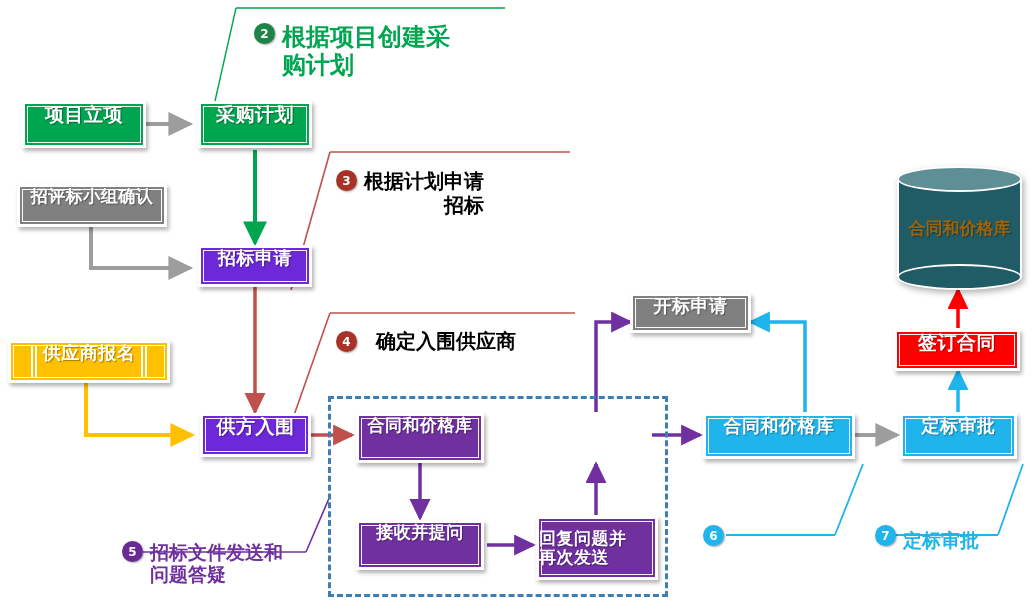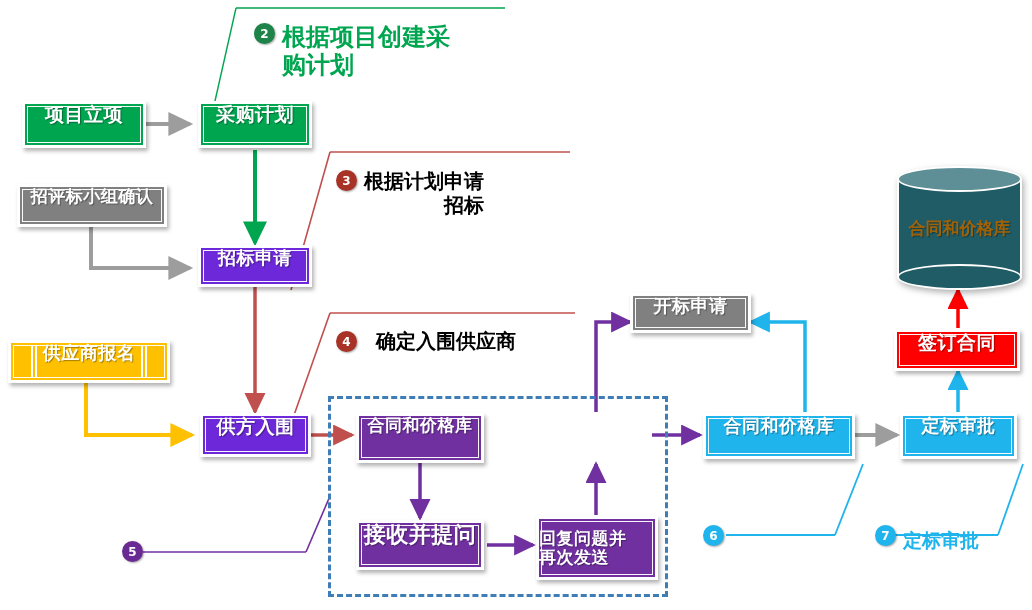--- a/index.html
+++ b/index.html
@@ -209,21 +209,21 @@
   <div class="node dred" style="left:200px;top:413px;width:111px;height:44px;font-size:19px;">
     <div class="inner"></div>
     <span class="lbl">供方入围</span>
   </div>
 
   <div class="node purple" style="left:356px;top:413px;width:128px;height:50px;font-size:17px;">
     <div class="inner"></div>
     <span class="lbl">合同和价格库</span>
   </div>
 
-  <div class="node purple" style="left:356px;top:520px;width:128px;height:50px;font-size:22px;">
+  <div class="node purple" style="left:356px;top:520px;width:128px;height:50px;font-size:17px;">
     <div class="inner"></div>
     <span class="lbl">接收并提问</span>
   </div>
 
   <div class="node purple" style="left:536px;top:516px;width:122px;height:64px;font-size:17px;flex-direction:column;">
     <div class="inner"></div>
     <span class="lbl">回复问题并</span>
     <span class="lbl">再次发送</span>
   </div>
 
@@ -273,20 +273,24 @@
 
   <div class="callout co-dred" style="left:336px;top:330px;width:260px;align-items:center;">
     <div class="bullet">4</div>
     <div class="ctext" style="font-size:20px;font-family:'DejaVu Serif','Liberation Serif',serif;margin-left:12px;">
       <div>确定入围供应商</div>
     </div>
   </div>
 
   <div class="callout co-purple" style="left:122px;top:541px;width:220px;">
     <div class="bullet">5</div>
+    <div class="ctext" style="font-size:19px;">
+      <div>招标文件发送和</div>
+      <div>问题答疑</div>
+    </div>
   </div>
 
   <div class="callout co-cyan" style="left:703px;top:525px;width:170px;">
     <div class="bullet">6</div>
   </div>
 
   <div class="callout co-cyan" style="left:875px;top:525px;width:150px;align-items:flex-start;">
     <div class="bullet">7</div>
     <div class="ctext" style="font-size:19px;margin-top:4px;">
       <div>定标审批</div>

